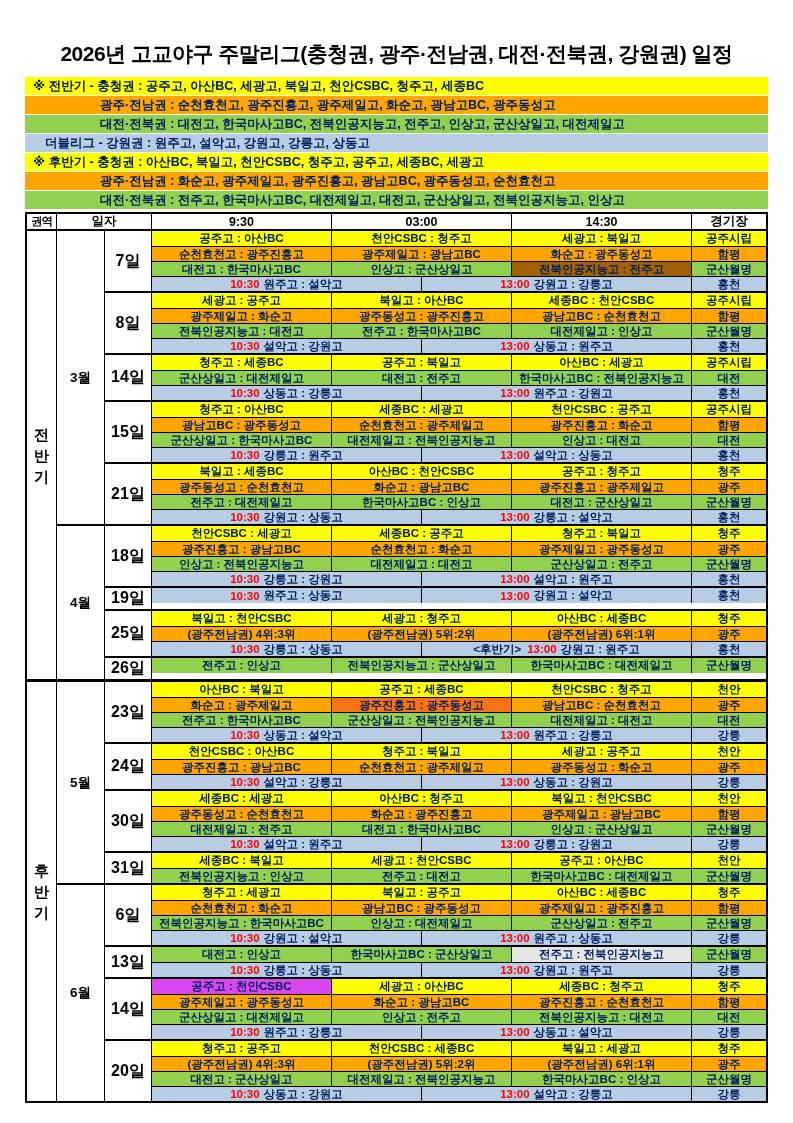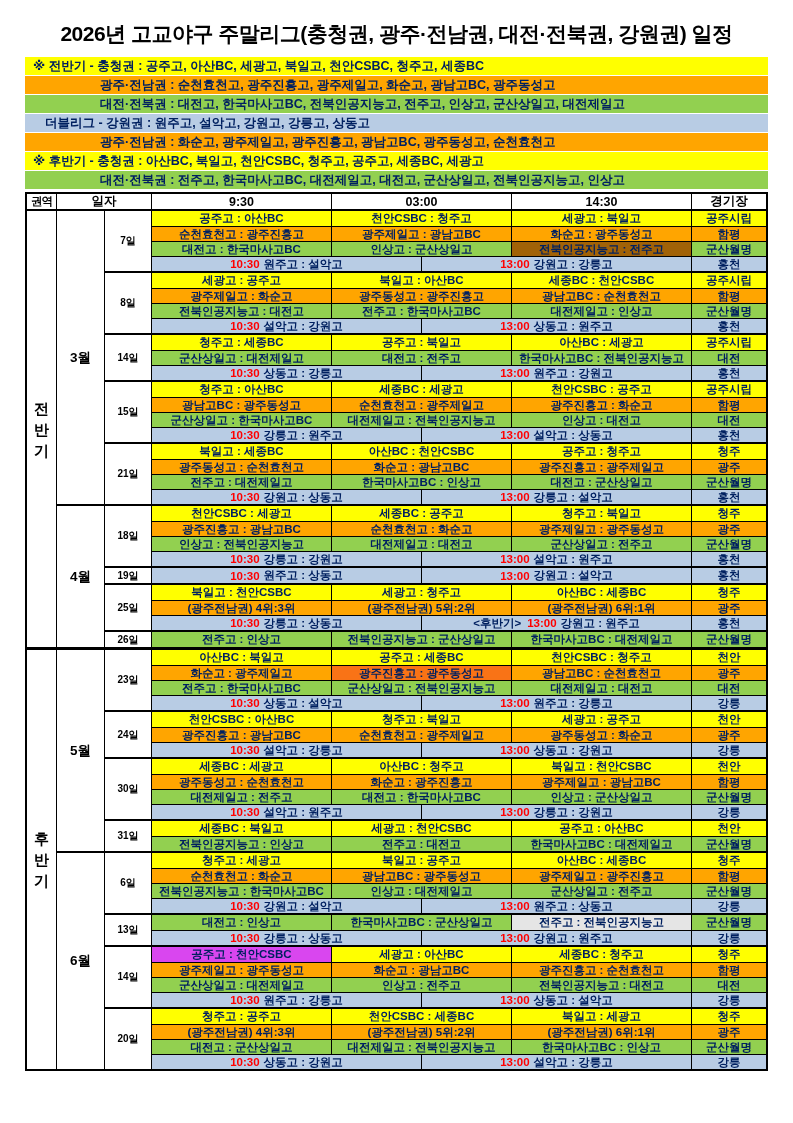--- a/index.html
+++ b/index.html
@@ -1,18 +1,18 @@
 <!DOCTYPE html>
 <html><head>
 <meta charset="utf-8">
 <style>
   * { margin:0; padding:0; box-sizing:border-box; }
   html,body { width:793px; height:1123px; background:#ffffff; overflow:hidden; }
   body { font-family:"Liberation Sans","DejaVu Sans",sans-serif; font-weight:700; }
-  .page { position:relative; width:793px; height:1123px; padding-top:20px; }
+  .page { position:relative; width:793px; height:1123px; padding-top:40px; }
 
   .title { text-align:center; font-size:21px; color:#000; letter-spacing:-0.5px; margin-bottom:9px; }
 
   .notes { width:743px; margin-left:25px; }
   .note-row { height:19px; display:flex; align-items:center; font-size:12.5px; color:#002060; border-bottom:1px solid #fff; }
   .note-row.lv0 { padding-left:8px; }
   .note-row.lv1 { padding-left:75px; }
   .note-row.lv2 { padding-left:20px; }
 
   .schedule-table { width:743px; margin-left:25px; margin-top:2px; border:2px solid #000; background:#fff; }
@@ -26,21 +26,21 @@
   .section { display:flex; }
   .section + .section { border-top:3px solid #000; }
   .region-cell { width:30px; border-right:1px solid #000; display:flex; flex-direction:column; align-items:center; justify-content:center; font-size:15px; color:#000; line-height:21px; }
   .months { flex:1; display:flex; flex-direction:column; }
   .month-row { display:flex; }
   .month-row + .month-row { border-top:2px solid #000; }
   .month-cell { width:48px; border-right:1px solid #000; display:flex; align-items:center; justify-content:center; font-size:13.5px; color:#000; }
   .days { flex:1; display:flex; flex-direction:column; }
   .day-block { display:flex; }
   .day-block + .day-block { border-top:2px solid #000; }
-  .day-cell { width:47px; border-right:1px solid #000; display:flex; align-items:center; justify-content:center; font-size:10px; color:#000; }
+  .day-cell { width:47px; border-right:1px solid #000; display:flex; align-items:center; justify-content:center; font-size:16px; color:#000; }
   .rows { flex:1; display:flex; flex-direction:column; }
   .game-row { display:flex; height:15px; }
   .game-row + .game-row { border-top:1px solid #000; }
 
   .gcell { width:180px; border-right:1px solid #000; display:flex; align-items:center; justify-content:center; font-size:11.5px; color:#002060; white-space:nowrap; overflow:hidden; }
   .gcell.half { width:270px; }
   .venue-cell { flex:1; display:flex; align-items:center; justify-content:center; font-size:11.5px; color:#002060; white-space:nowrap; overflow:hidden; }
   .time { color:#ff0000; margin-right:4px; }
   .prefix { color:#002060; margin-right:6px; }
 </style>
@@ -48,22 +48,22 @@
 <body>
 
 <div class="page">
   <div class="title">2026년 고교야구 주말리그(충청권, 광주·전남권, 대전·전북권, 강원권) 일정</div>
 
   <div class="notes" id="notes">
       <div class="note-row lv0" style="background: rgb(255, 255, 0);">※ 전반기 - 충청권 : 공주고, 아산BC, 세광고, 북일고, 천안CSBC, 청주고, 세종BC</div>
       <div class="note-row lv1" style="background: rgb(255, 165, 0);">광주·전남권 : 순천효천고, 광주진흥고, 광주제일고, 화순고, 광남고BC, 광주동성고</div>
       <div class="note-row lv1" style="background: rgb(146, 208, 80);">대전·전북권 : 대전고, 한국마사고BC, 전북인공지능고, 전주고, 인상고, 군산상일고, 대전제일고</div>
       <div class="note-row lv2" style="background: rgb(184, 204, 228);">더블리그 - 강원권 : 원주고, 설악고, 강원고, 강릉고, 상동고</div>
+      <div class="note-row lv0" style="background: rgb(255, 255, 0);">※ 후반기 - 충청권 : 아산BC, 북일고, 천안CSBC, 청주고, 공주고, 세종BC, 세광고</div>
       <div class="note-row lv1" style="background: rgb(255, 165, 0);">광주·전남권 : 화순고, 광주제일고, 광주진흥고, 광남고BC, 광주동성고, 순천효천고</div>
-      <div class="note-row lv0" style="background: rgb(255, 255, 0);">※ 후반기 - 충청권 : 아산BC, 북일고, 천안CSBC, 청주고, 공주고, 세종BC, 세광고</div>
       <div class="note-row lv1" style="background: rgb(146, 208, 80);">대전·전북권 : 전주고, 한국마사고BC, 대전제일고, 대전고, 군산상일고, 전북인공지능고, 인상고</div>
     </div>
 
   <div class="schedule-table">
     <div class="header-row">
       <div class="h-region">권역</div>
       <div class="h-date">일자</div>
       <div class="h-time">9:30</div>
       <div class="h-time">03:00</div>
       <div class="h-time">14:30</div>

